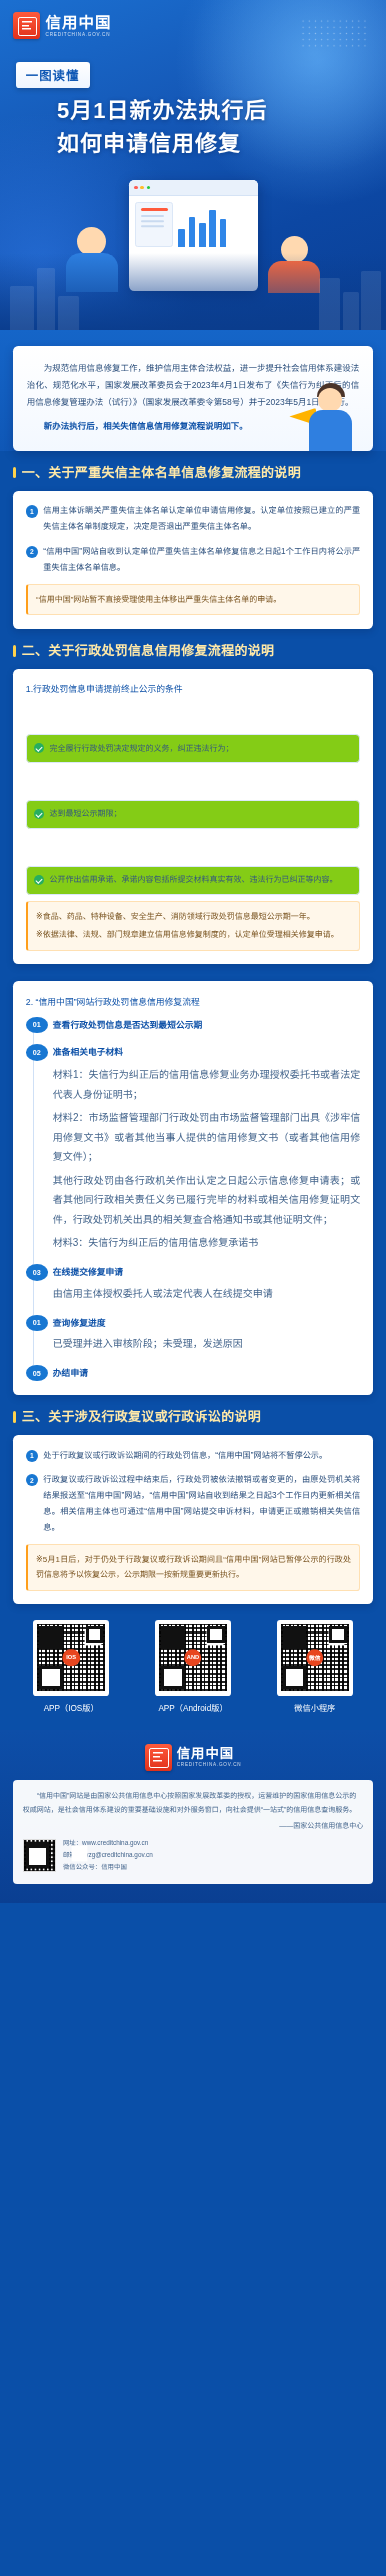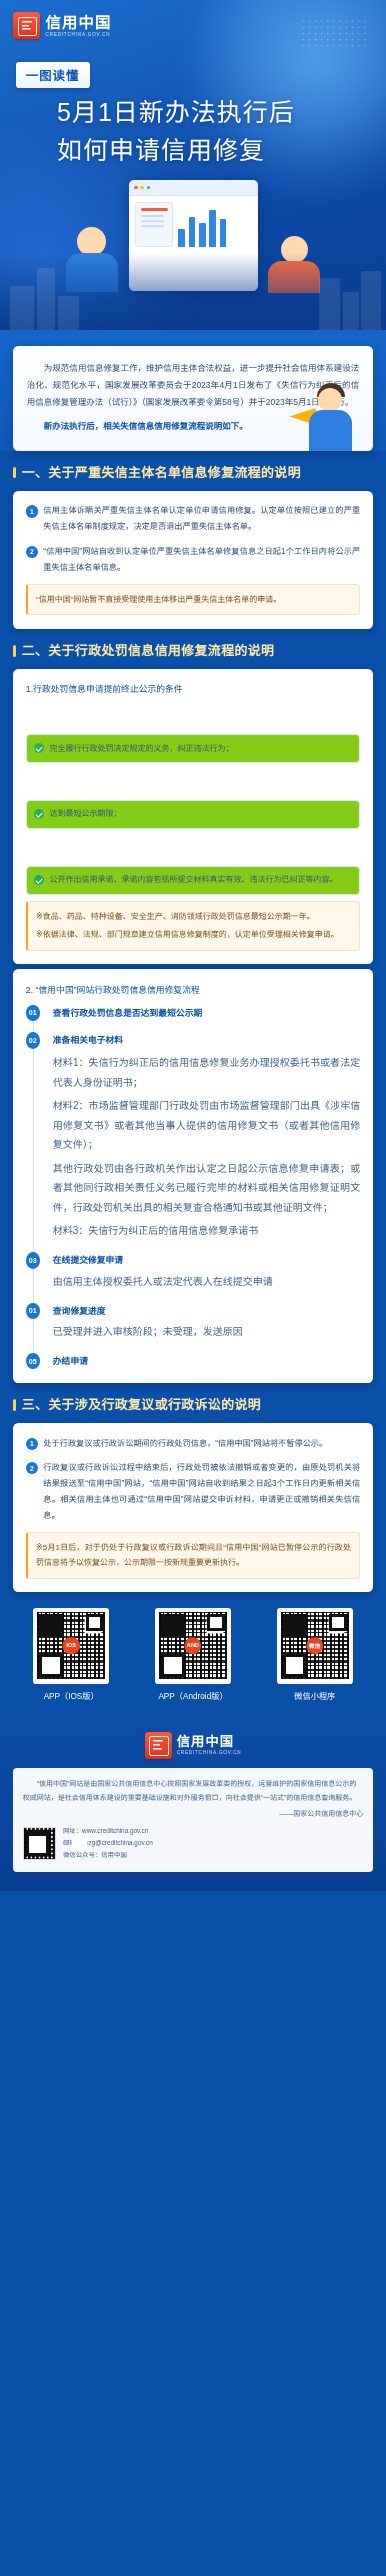--- a/index.html
+++ b/index.html
@@ -72,21 +72,21 @@
     background: linear-gradient(180deg,#ffffff,#eef5ff);
     color: #1159b5; font-size: 12.4px; font-weight: bold;
     padding: 4.1px 10.3px; border-radius: 3.1px;
     letter-spacing: 1px;
     box-shadow: 0 1.5px 5.2px rgba(0,0,0,.18);
   }
   .hero-title {
     position: absolute; left: 57px; top: 94px; width: 309px;
   }
   .hero-title div {
-    font-size: 25px; font-weight: normal; color: #fff; line-height: 1.5;
+    font-size: 22px; font-weight: bold; color: #fff; line-height: 1.5;
     letter-spacing: 1px;
     text-shadow: 0 1px 4.1px rgba(0,30,80,.45);
   }
   .hero-art {
     position: absolute; left: 0; right: 0; top: 170px; height: 160px;
   }
   .hero-city {
     position: absolute; bottom: 0; left: 0; width: 386px; height: 77px;
     background:
       linear-gradient(to top, rgba(10,60,140,.95), rgba(10,60,140,0));
@@ -192,21 +192,21 @@
   
   .flow { margin-top: 4.1px; }
   .flow-step { position: relative; padding-left: 27px; padding-bottom: 11.3px; }
   .flow-step:last-child { padding-bottom: 0; }
   .flow-step::before {
     content: ""; position: absolute; left: 7.7px; top: 15.5px; bottom: 0; width: 1px;
     background: #cfe0f6;
   }
   .flow-step:last-child::before { display: none; }
   .step-no {
-    position: absolute; left: 0; top: 0; width: 14px; height: 16.5px; border-radius: 50%;
+    position: absolute; left: 0; top: 0; width: 22px; height: 16.5px; border-radius: 50%;
     background: #1877d2; color: #fff; font-size: 7.2px; font-weight: bold;
     display: flex; align-items: center; justify-content: center;
   }
   .step-title { font-size: 8.8px; font-weight: bold; color: #0f52a8; line-height: 16.5px; }
   .step-body { font-size: 10px; line-height: 1.95; color: #44658c; margin-top: 3.1px; text-align: justify;}
   .mat { margin-top: 4.1px; }
 
   
   .apps {
     margin: 15.5px 13.4px 0; display: flex; justify-content: space-between; gap: 6.2px;
@@ -361,21 +361,21 @@
           <span class="tick"></span>
           <span>公开作出信用承诺、承诺内容包括所提交材料真实有效、违法行为已纠正等内容。</span>
         </div>
       </div>
       <div class="note-box">
         <p>※食品、药品、特种设备、安全生产、消防领域行政处罚信息最短公示期一年。</p>
         <p style="margin-top:3.1px">※依据法律、法规、部门规章建立信用信息修复制度的，认定单位受理相关修复申请。</p>
       </div>
     </div>
 
-    <div class="card" style="margin-top:5px">
+    <div class="card" style="margin-top:17px">
       <div class="sub-head">2. “信用中国”网站行政处罚信息信用修复流程</div>
       <div class="flow">
 
         <div class="flow-step">
           <div class="step-no">01</div>
           <div class="step-title">查看行政处罚信息是否达到最短公示期</div>
         </div>
 
         <div class="flow-step">
           <div class="step-no">02</div>

